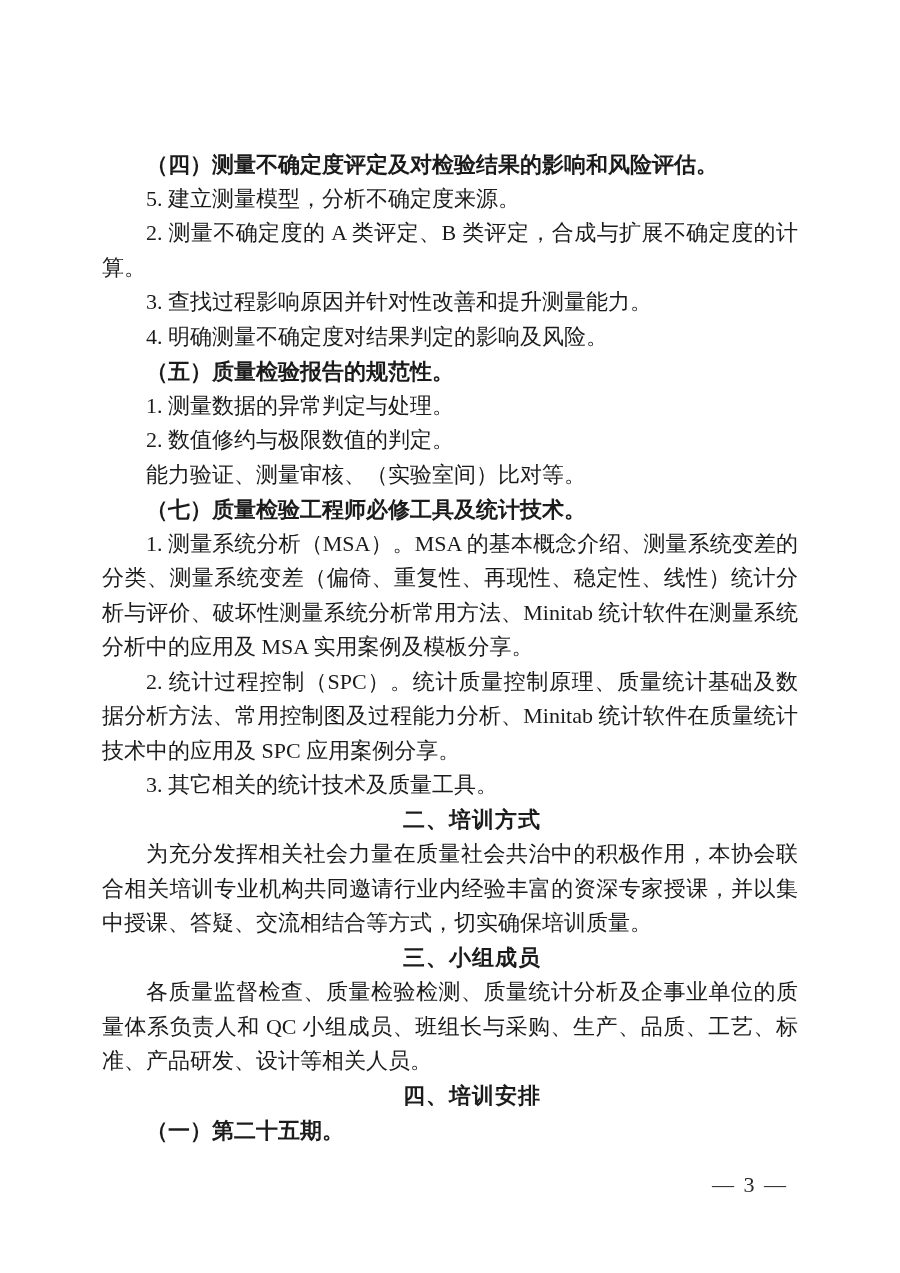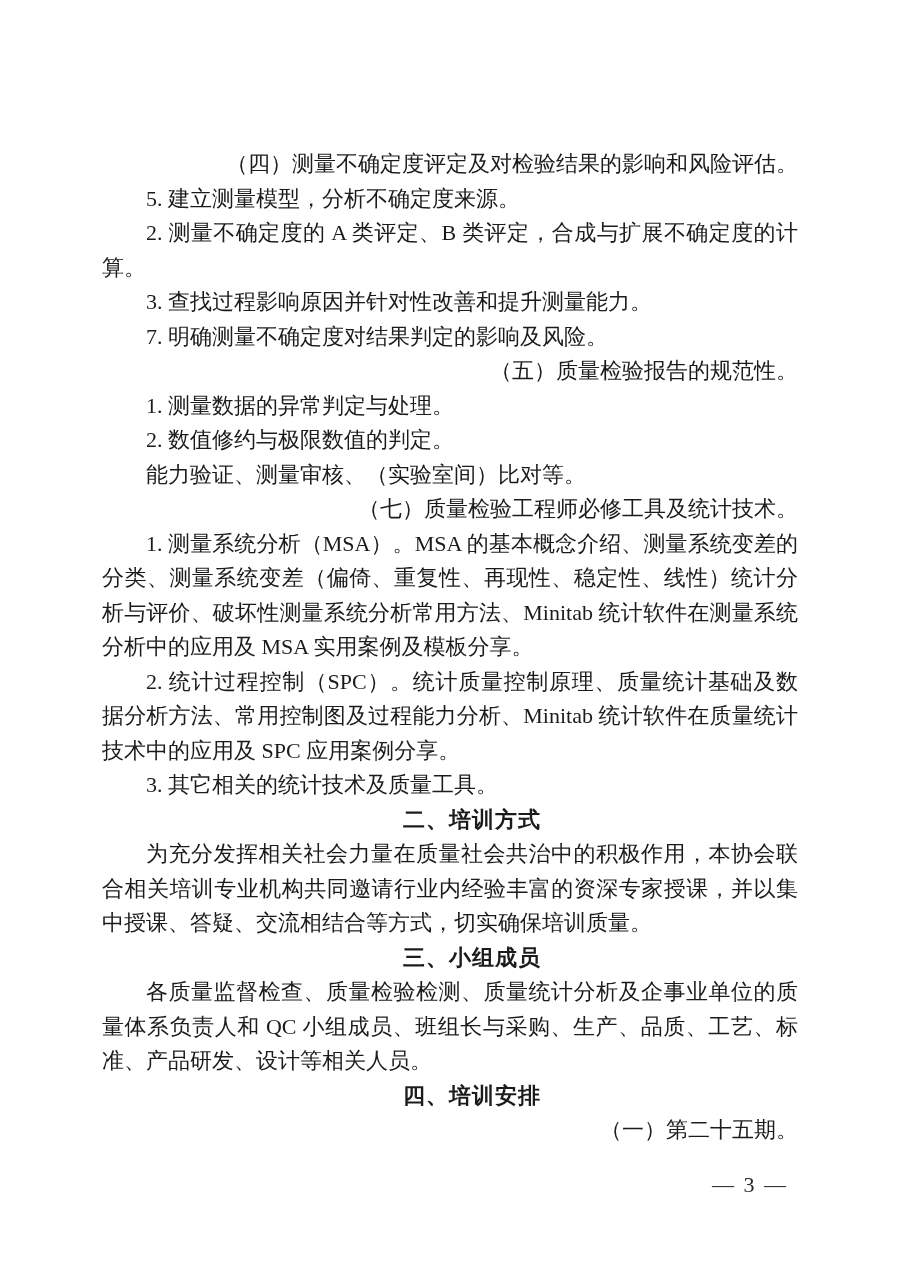--- a/index.html
+++ b/index.html
@@ -27,22 +27,22 @@
     margin: 0;
     font-size: 22px;
     line-height: 34.5px;
     text-align: justify;
     text-justify: inter-ideograph;
     text-indent: 44px;
     word-break: break-all;
   }
   .content p.kai {
     font-family: "DejaVu Serif", serif;
-    font-weight: normal;
-    text-align: right;
+    font-weight: bold;
+    text-align: left;
   }
   .content p.hei {
     font-family: "Liberation Sans", sans-serif;
     font-weight: bold;
     text-align: center;
     letter-spacing: 1px;
   }
   .footer-pageno {
     position: absolute;
     top: 1170px;
@@ -56,21 +56,21 @@
 </style>
 </head>
 <body>
 
 <div class="page">
   <div class="content">
       <p class="kai">（四）测量不确定度评定及对检验结果的影响和风险评估。</p>
       <p class="body-text">5. 建立测量模型，分析不确定度来源。</p>
       <p class="body-text">2. 测量不确定度的 A 类评定、B 类评定，合成与扩展不确定度的计算。</p>
       <p class="body-text">3. 查找过程影响原因并针对性改善和提升测量能力。</p>
-      <p class="body-text">7. 明确测量不确定度对结果判定的影响及风险。</p>
+      <p class="body-text">4. 明确测量不确定度对结果判定的影响及风险。</p>
       <p class="kai">（五）质量检验报告的规范性。</p>
       <p class="body-text">1. 测量数据的异常判定与处理。</p>
       <p class="body-text">2. 数值修约与极限数值的判定。</p>
       <p class="body-text">能力验证、测量审核、（实验室间）比对等。</p>
       <p class="kai">（七）质量检验工程师必修工具及统计技术。</p>
       <p class="body-text">1. 测量系统分析（MSA）。MSA 的基本概念介绍、测量系统变差的分类、测量系统变差（偏倚、重复性、再现性、稳定性、线性）统计分析与评价、破坏性测量系统分析常用方法、Minitab 统计软件在测量系统分析中的应用及 MSA 实用案例及模板分享。</p>
       <p class="body-text">2. 统计过程控制（SPC）。统计质量控制原理、质量统计基础及数据分析方法、常用控制图及过程能力分析、Minitab 统计软件在质量统计技术中的应用及 SPC 应用案例分享。</p>
       <p class="body-text">3. 其它相关的统计技术及质量工具。</p>
       <p class="hei">二、培训方式</p>
       <p class="body-text">为充分发挥相关社会力量在质量社会共治中的积极作用，本协会联合相关培训专业机构共同邀请行业内经验丰富的资深专家授课，并以集中授课、答疑、交流相结合等方式，切实确保培训质量。</p>

